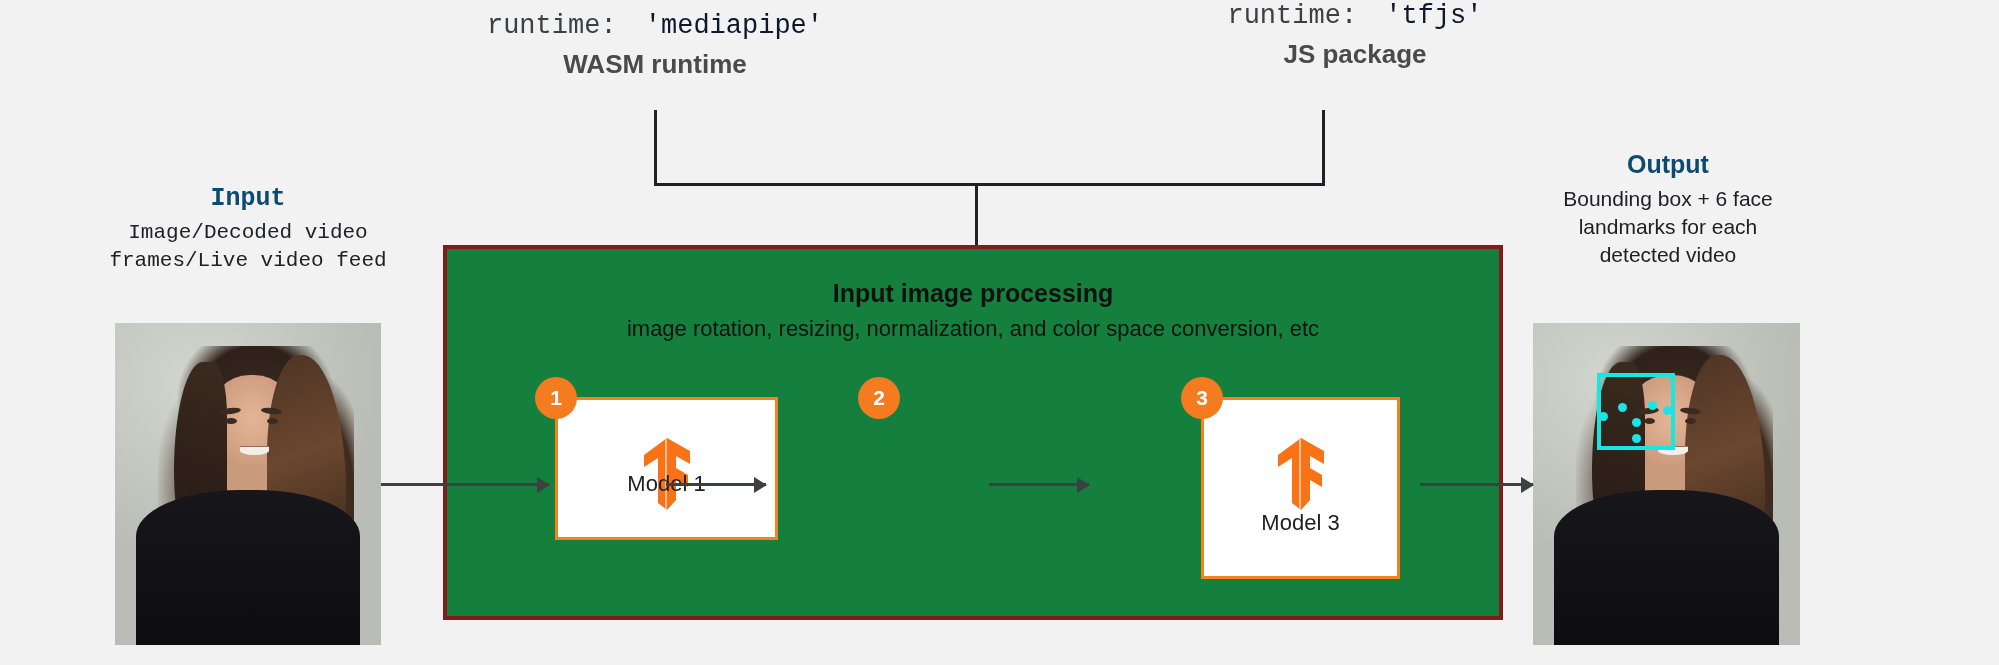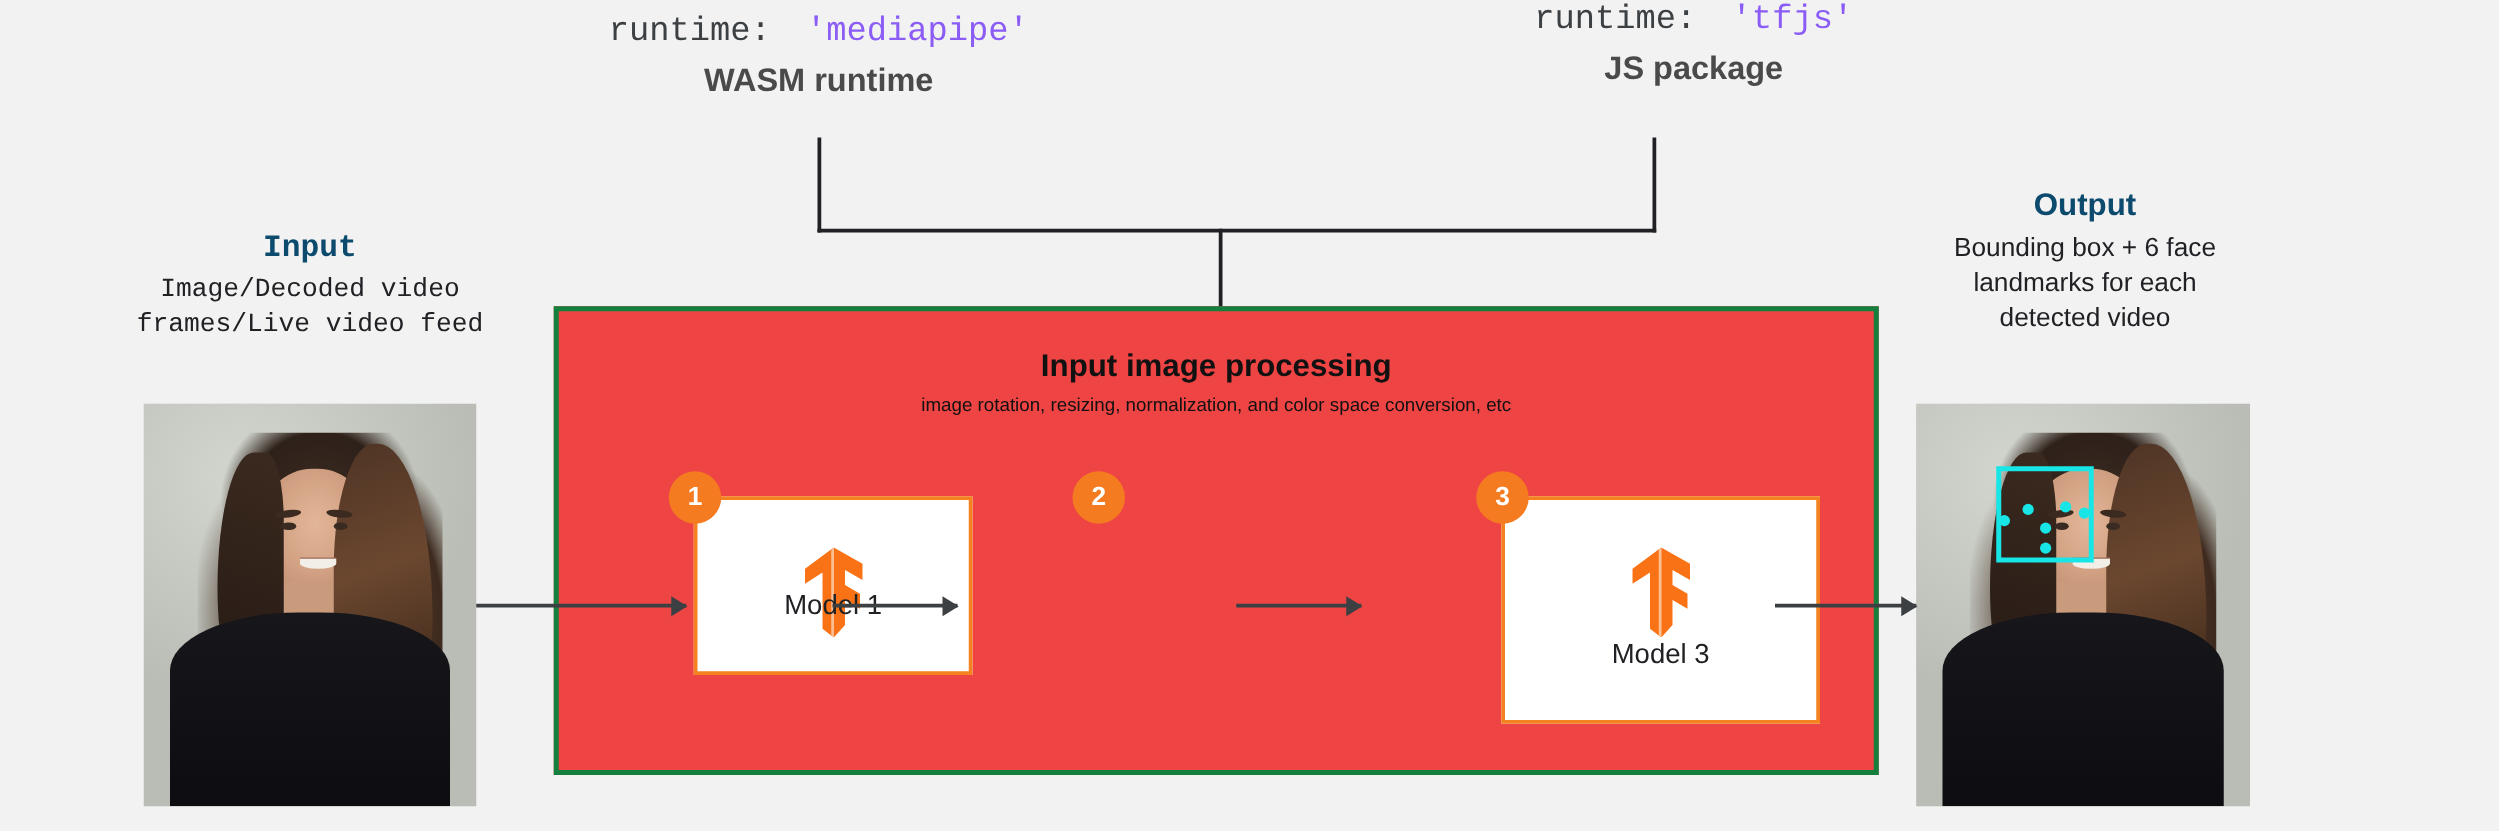--- a/index.html
+++ b/index.html
@@ -27,21 +27,21 @@
     white-space: nowrap;
   }
   .runtime-code {
     font-family: "Liberation Mono", "DejaVu Sans Mono", monospace;
     font-size: 27px;
     color: #3c4043;
     letter-spacing: 0px;
     line-height: 1.25;
   }
   .runtime-code .str {
-    color: #8b5cf6;
+    color: #0f172a;
     margin-left: 12px;
   }
   .runtime-sub {
     font-size: 26px;
     font-weight: bold;
     color: #4a4a4a;
     line-height: 1.3;
     margin-top: 4px;
   }
 
@@ -180,39 +180,39 @@
     position: absolute;
     width: 9px;
     height: 9px;
     border-radius: 50%;
     background: #18e6e6;
   }
 
   
   .proc-box {
     position: absolute;
-    background: #ef4444;
-    border: 4px solid #15803d;
+    background: #15803d;
+    border: 4px solid #7f1d1d;
     box-sizing: border-box;
   }
   .proc-title {
     position: absolute;
     left: 0;
     right: 0;
     text-align: center;
     font-size: 25px;
     font-weight: bold;
     color: #111;
   }
   .proc-sub {
     position: absolute;
     left: 0;
     right: 0;
     text-align: center;
-    font-size: 15px;
+    font-size: 22px;
     color: #111;
   }
 
   
   .model-card {
     position: absolute;
     background: #ffffff;
     border: 3px solid #f58220;
     box-sizing: border-box;
   }
@@ -345,21 +345,21 @@
         <polygon points="31,0 31,72 22,65 22,20 8,29 8,17" fill="#f97316"></polygon>
         <polygon points="31,0 54,13 54,26 40,18 40,30 52,37 52,49 40,42 40,62 31,72" fill="#f97316"></polygon>
         <polygon points="31,0 31,72 29,70 29,2" fill="#ffffff" opacity="0.55"></polygon>
       </svg>
       <div class="model-label">Model 1</div>
     </div>
     <div class="badge" style="left:88px; top:128px;">1</div>
 
     <div class="badge" style="left:411px; top:128px;">2</div>
 
-    <div class="model-card" style="left:754px; top:148px; width:255px; height:182px;">
+    <div class="model-card" style="left:754px; top:148px; width:199px; height:182px;">
       <svg class="tf-logo" viewBox="0 0 62 72">
         <polygon points="31,0 31,72 22,65 22,20 8,29 8,17" fill="#f97316"></polygon>
         <polygon points="31,0 54,13 54,26 40,18 40,30 52,37 52,49 40,42 40,62 31,72" fill="#f97316"></polygon>
         <polygon points="31,0 31,72 29,70 29,2" fill="#ffffff" opacity="0.55"></polygon>
       </svg>
       <div class="model-label">Model 3</div>
     </div>
     <div class="badge" style="left:734px; top:128px;">3</div>
   </div>
 

